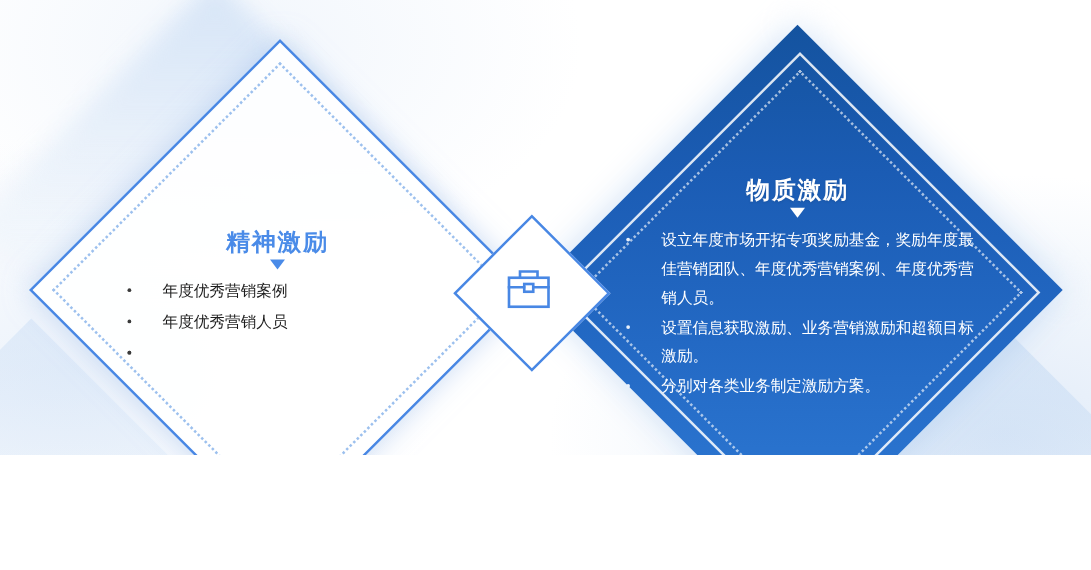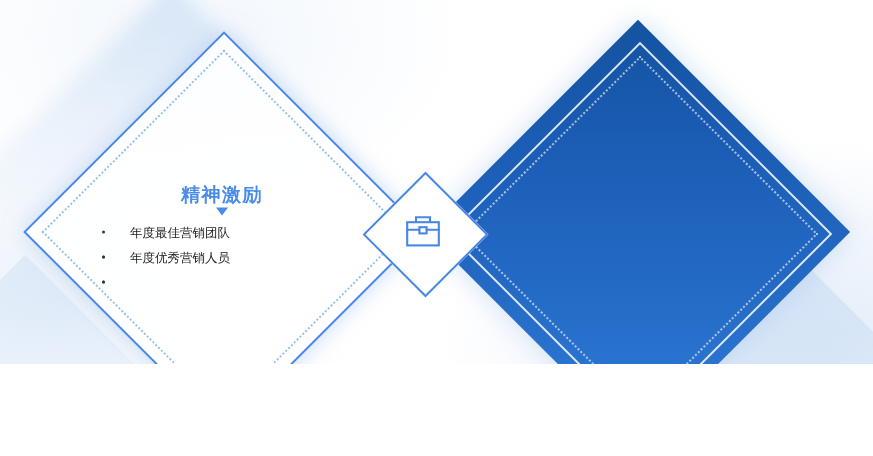--- a/index.html
+++ b/index.html
@@ -229,24 +229,21 @@
     <div class="outer-edge"></div>
     <div class="inner-edge"></div>
 
     <div class="content" id="left-content">
       <div class="card-title">精神激励</div>
       <span class="title-caret"></span>
 
       <ul class="bullets">
         <li>
           <span class="dot"></span>
-          <span class="txt">年度最佳营销团队</span>
-        </li>
-        <li>
-          <span class="dot"></span>
+          <span class="txt">年度优秀营销案例</span>
         </li>
         <li>
           <span class="dot"></span>
           <span class="txt">年度优秀营销人员</span>
         </li>
         <li>
           <span class="dot"></span>
         </li>
         <li>
           <span class="dot"></span>
@@ -254,20 +251,39 @@
       </ul>
     </div>
   </div>
 
   <div class="diamond-wrap" id="right-card">
     <div class="glowr"></div>
     <div class="outer-edge"></div>
     <div class="inner-edge"></div>
     <div class="inner-edge2"></div>
 
+    <div class="content" id="right-content">
+      <div class="card-title">物质激励</div>
+      <span class="title-caret"></span>
+
+      <ul class="bullets">
+        <li>
+          <span class="dot"></span>
+          <span class="txt">设立年度市场开拓专项奖励基金，奖励年度最佳营销团队、年度优秀营销案例、年度优秀营销人员。</span>
+        </li>
+        <li>
+          <span class="dot"></span>
+          <span class="txt">设置信息获取激励、业务营销激励和超额目标激励。</span>
+        </li>
+        <li>
+          <span class="dot"></span>
+          <span class="txt">分别对各类业务制定激励方案。</span>
+        </li>
+      </ul>
+    </div>
   </div>
 
   <div id="center-node">
     <div class="node-shape"></div>
     <div class="node-icon">
       <svg width="40" height="36" viewBox="0 0 40 36" fill="none" stroke="#4887e4" stroke-width="2.1" stroke-linecap="square" stroke-linejoin="miter">
         <path d="M13 7.5 L13 3.2 L27 3.2 L27 7.5"></path>
         <rect x="4.2" y="8.2" width="31.6" height="23.2"></rect>
         <path d="M4.2 15.8 L16.2 15.8 M23.8 15.8 L35.8 15.8"></path>
         <rect x="16.4" y="13.2" width="7.2" height="6.2"></rect>

